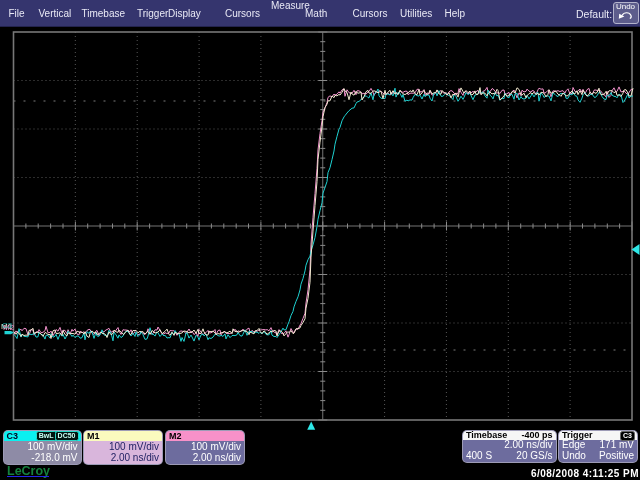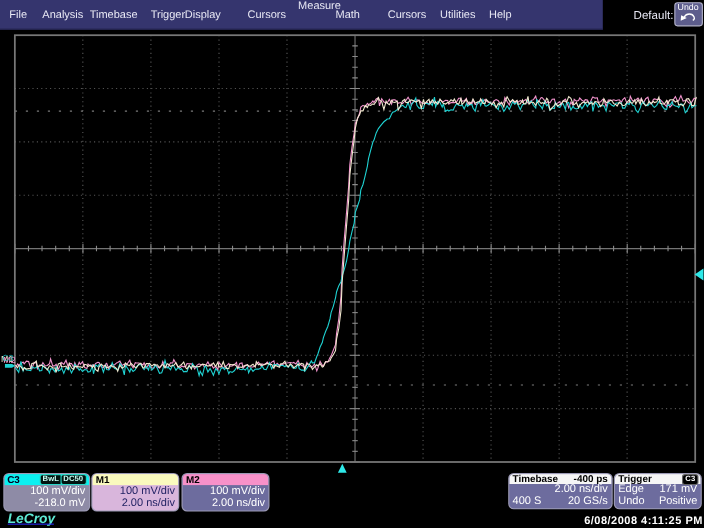--- a/index.html
+++ b/index.html
@@ -1,36 +1,36 @@
 <!DOCTYPE html>
 <html><head><meta charset="utf-8">
 <style>
 * { margin:0; padding:0; box-sizing:border-box; }
 html,body { width:640px; height:480px; background:#000; overflow:hidden;
   font-family:"Liberation Sans", sans-serif; }
 #scr { position:relative; width:640px; height:480px; background:#000; }
-#menubar { position:absolute; left:0; top:0; width:548px; height:27px;
+#menubar { position:absolute; left:0; top:0; width:640px; height:27px;
   background:#35356e; color:#e9e9f5; font-size:10px;
   border-bottom:1px solid #23234d; }
 #undo { position:absolute; left:612.5px; top:2px; width:26px; height:22px;
   background:#5d5d8c; border:1px solid #b4b4cc; border-radius:3px;
   color:#fff; font-size:8px; text-align:center; line-height:8px; padding-top:0; }
 .box { position:absolute; border-radius:4px; overflow:hidden; font-size:10px; box-shadow:0 0 0 1px #9d9bb6; }
 .bh { height:10.5px; font-size:9px; font-weight:bold; color:#000;
    padding:0 3px; line-height:10px; position:relative;}
 .brow { text-align:right; padding-right:3px; line-height:11px; height:11px; }
 .badge { position:absolute; top:0.5px; background:#001410; color:#c8fff4;
    font-size:7px; font-weight:bold; border-radius:2.5px; padding:0 2px;
    line-height:8px; border:1px solid #2ad8c8; }
 </style></head>
 <body>
 <div id="scr">
   <div id="menubar">
       <span style="position:absolute;left:8.5px;top:8px">File</span>
-      <span style="position:absolute;left:38.5px;top:8px">Analysis</span>
+      <span style="position:absolute;left:38.5px;top:8px">Vertical</span>
       <span style="position:absolute;left:81.5px;top:8px">Timebase</span>
       <span style="position:absolute;left:137px;top:8px">Trigger</span>
       <span style="position:absolute;left:168px;top:8px">Display</span>
       <span style="position:absolute;left:225px;top:8px">Cursors</span>
       <span style="position:absolute;left:271px;top:0">Measure</span>
       <span style="position:absolute;left:305px;top:8px">Math</span>
       <span style="position:absolute;left:352.5px;top:8px">Cursors</span>
       <span style="position:absolute;left:400px;top:8px">Utilities</span>
       <span style="position:absolute;left:444.5px;top:8px">Help</span>
     <span style="position:absolute;left:576px;top:7.5px;font-size:10.5px">Default:</span>
@@ -193,16 +193,16 @@
   </div>
 
   <div class="box" style="left:559px;top:430.5px;width:78px;height:31.5px;background:#6d6c9e">
     <div class="bh" style="background:#f6f6f6;height:9.5px;line-height:9px">Trigger
       <span class="badge" style="right:2px;top:0.5px;color:#fff;background:#000;border-color:#666">C3</span>
     </div>
     <div class="brow" style="color:#fff;height:10.5px;line-height:10.5px"><span style="position:absolute;left:3px">Edge</span>171 mV</div>
     <div class="brow" style="color:#fff;height:10.5px;line-height:10.5px"><span style="position:absolute;left:3px">Undo</span>Positive</div>
   </div>
 
-  <div style="position:absolute;left:7px;top:464px;color:#5eead4;font-size:12.5px;font-weight:bold;font-style:italic;">LeCroy</div>
+  <div style="position:absolute;left:7px;top:464px;color:#15803d;font-size:12.5px;font-weight:bold;">LeCroy</div>
   <div style="position:absolute;left:7px;top:475.5px;width:42px;height:1.5px;background:#2424e8"></div>
   <div style="position:absolute;right:1px;top:467.5px;color:#fff;font-size:10px;font-weight:bold;letter-spacing:0.45px">6/08/2008 4:11:25 PM</div>
 </div>
 
 </body></html>

